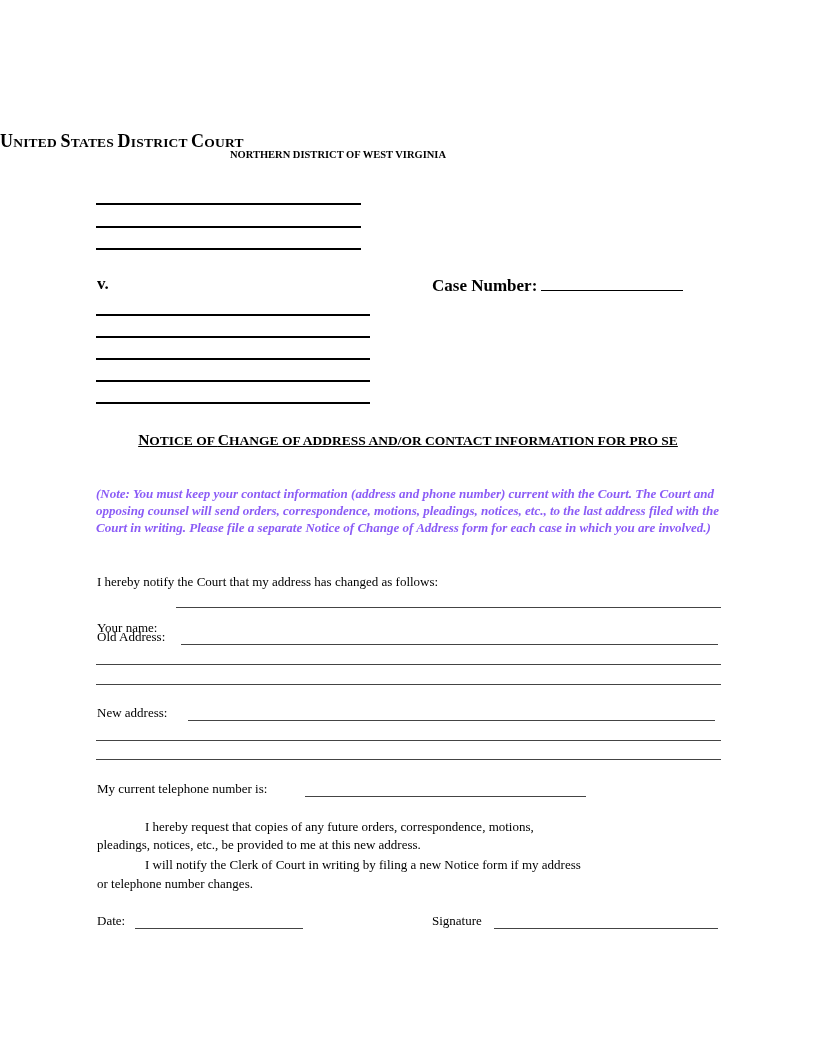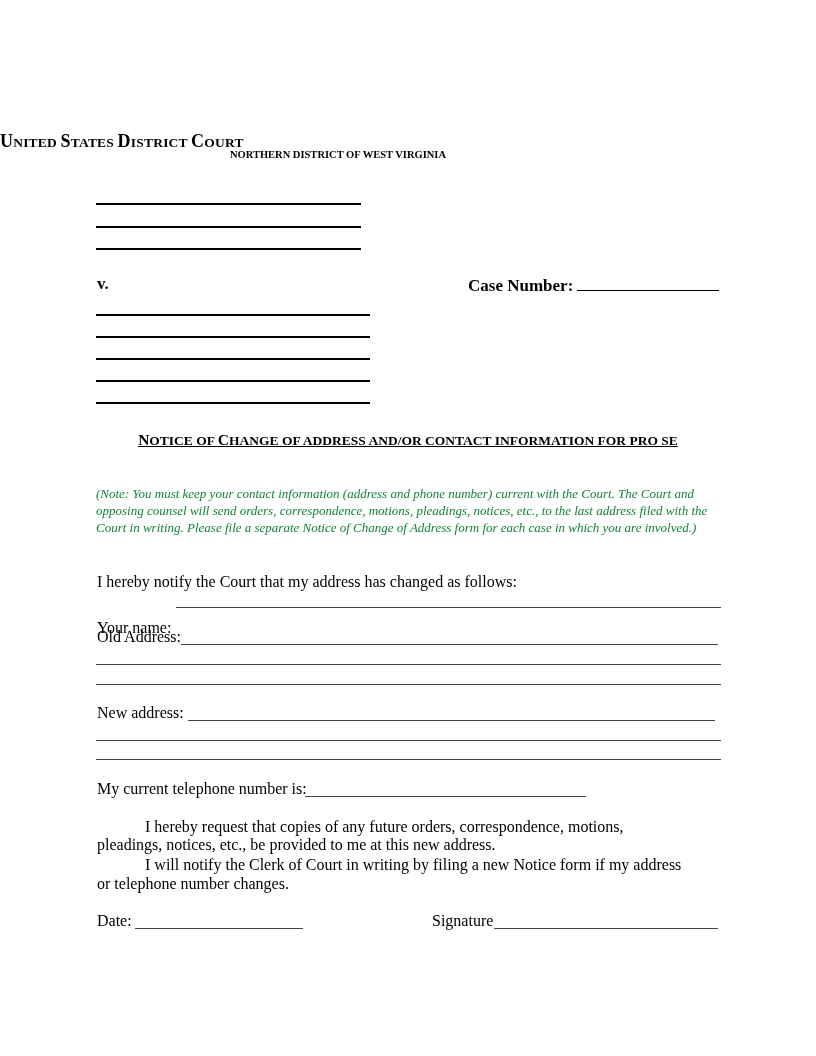--- a/index.html
+++ b/index.html
@@ -6,29 +6,29 @@
   body { width: 816px; height: 1056px; position: relative; overflow: hidden;
          font-family: "Liberation Serif", "DejaVu Serif", serif; color: #000; }
   .abs { position: absolute; }
   .court-title { left: 0; width: 700px; top: 125px; text-align: left;
                  font-weight: bold; font-size: 18px; letter-spacing: 0.2px; margin-top: 6px; }
   .court-title .sc { font-size: 13.5px; }
   .court-sub { left: 0; width: 676px; top: 149px; text-align: center;
                font-weight: bold; font-size: 10.5px; }
   .party-line { left: 96px; height: 0; border-top: 2px solid #000; }
   .vs { left: 97px; top: 274px; font-weight: bold; font-size: 17px; }
-  .case-num { left: 432px; top: 274px; font-weight: bold; font-size: 17px; margin-left: 36px; }
+  .case-num { left: 432px; top: 274px; font-weight: bold; font-size: 17px; }
   .case-num .blank { display: inline-block; width: 142px; border-bottom: 1.5px solid #000;
                      height: 16px; vertical-align: baseline; margin-left: 4px; }
   .notice-title { left: 96px; width: 624px; top: 431px; text-align: center;
                   font-weight: bold; font-size: 13.5px; line-height: 18px; text-decoration: underline; }
   .notice-title .big { font-size: 15.5px; }
-  .note { left: 96px; width: 626px; top: 485px; color: #15803d; font-weight: normal;
+  .note { left: 96px; width: 626px; top: 485px; color: #8b5cf6; font-weight: bold;
           font-style: italic; font-size: 13px; line-height: 17px; }
-  .txt { font-size: 16px; line-height: 18px; }
+  .txt { font-size: 13px; line-height: 18px; }
   .fill-line { height: 0; border-top: 1px solid #444; }
   .label { white-space: nowrap; }
   .bold { font-weight: normal; }
 </style>
 </head>
 <body>
 
 <div class="abs court-title">
   <span>U</span><span class="sc">NITED </span><span>S</span><span class="sc">TATES </span><span>D</span><span class="sc">ISTRICT </span><span>C</span><span class="sc">OURT</span>
 </div>

